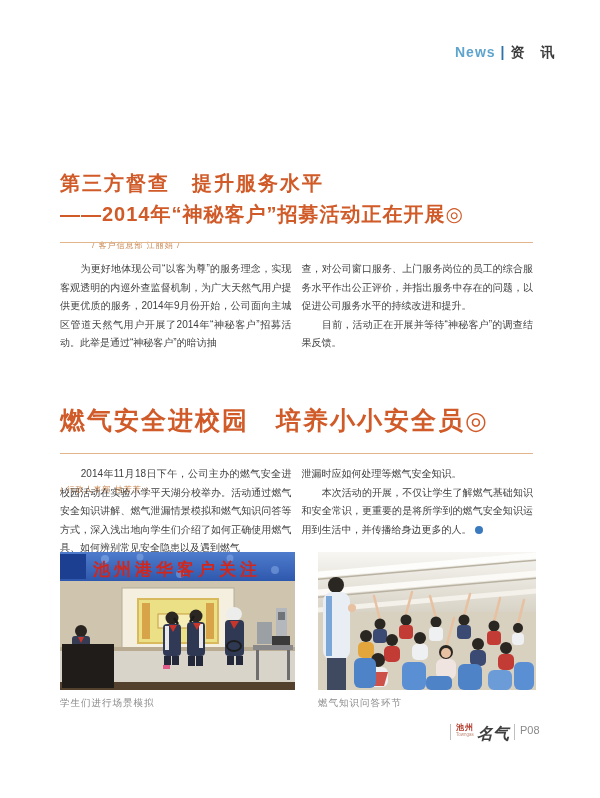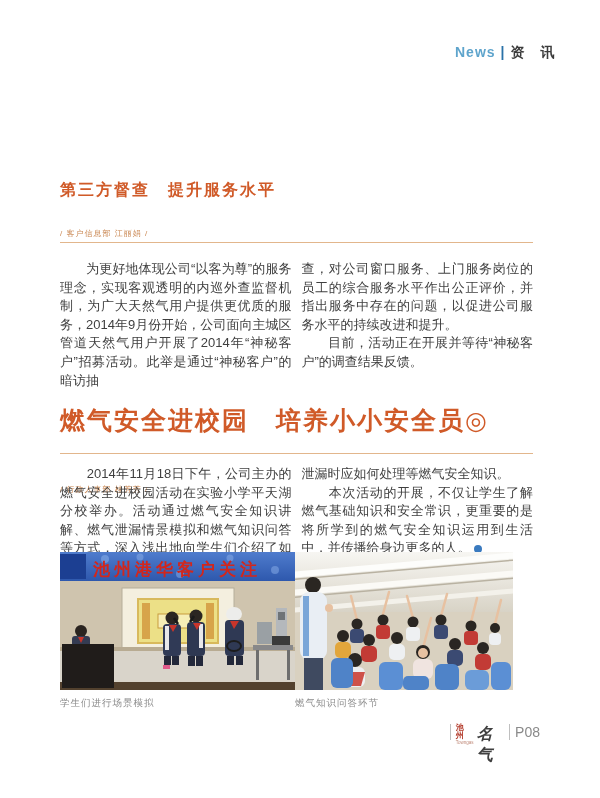--- a/index.html
+++ b/index.html
@@ -16,63 +16,64 @@
 
   
   .title { position:absolute; left:60px; color:#d05a28; font-weight:bold;
            letter-spacing:2px; white-space:nowrap; }
   .subtitle { position:absolute; left:60px; color:#d05a28; font-weight:bold;
               letter-spacing:1px; white-space:nowrap; }
   .mark { font-weight:normal; }
   .byline { position:absolute; left:60px; color:#c9854f; font-size:8px; letter-spacing:1px; }
   .rule { position:absolute; left:60px; width:473px; border-top:1px solid #e2b68c; }
   .cols { position:absolute; left:60px; width:473px; display:flex; gap:10px; }
-  .col  { flex:1; font-size:13px; line-height:18.6px; color:#3f3f3f;
+  .col  { flex:1; font-size:10px; line-height:18.6px; color:#3f3f3f;
           text-align:justify; white-space:pre-line; }
-  .a1-title { top:180px; font-size:16px; }
+  .a1-title { top:170px; font-size:20px; }
   .a1-subtitle { top:201px; font-size:20px; }
-  .a1-byline { top:228px; }
+  .a1-byline { top:240px;margin-left:32px; }
   .a1-rule { top:242px; }
   .a1-cols { top:260px; }
   .a2-title { top:404px; font-size:25px; }
   .a2-byline { top:440px;margin-top:44px; }
   .a2-rule { top:453px; }
   .a2-cols { top:465px; }
   .endmark { display:inline-block; width:8px; height:8px; border-radius:50%;
              background:#3a7abf; margin-left:3px; vertical-align:-1px; }
 
   
   figure { position:absolute; top:552px; }
   .fig-left  { left:60px;  width:235px; }
-  .fig-right { left:295px; width:196px; }
+  .fig-right { left:318px; width:196px; }
   figure svg { display:block; }
   figcaption { margin-top:7px; font-size:9.5px; color:#8a8a8a; letter-spacing:1px; }
 
   
   .footer { position:absolute; top:724px; left:450px; width:90px;
             display:flex; gap:5px; }
   .fdiv { width:1px; height:16px; background:#bfbfbf; }
   .brandblock { display:flex; flex-direction:column; align-items:center; line-height:1; }
   .bcity { color:#b33a2a; font-family:"Liberation Serif","DejaVu Serif",serif;
            font-size:8px; font-weight:bold; letter-spacing:1px; }
   .blatin { color:#c08a7a; font-size:4.5px; margin-top:1px; }
   .bmark { color:#404040; font-family:"Liberation Serif","DejaVu Serif",serif;
            font-size:16px; font-weight:bold; font-style:italic; margin-left:-2px; }
-  .pnum { color:#8a8a8a; font-size:14px; }
+  .pnum { color:#8a8a8a; font-size:11px; }
 </style>
 </head>
 <body>
 
 <div class="page">
 
   <div class="header">
     <span class="news">News</span><span class="hsep">|</span><span class="section">资 讯</span>
   </div>
 
   <h1 class="title a1-title">第三方督查　提升服务水平</h1>
+  <h2 class="subtitle a1-subtitle"><span>——2014年“神秘客户”招募活动正在开展</span><span class="mark">◎</span></h2>
   <div class="byline a1-byline">/ 客户信息部 江丽娟 /</div>
   <div class="rule a1-rule"></div>
   <div class="cols a1-cols">
     <p class="col">　　为更好地体现公司“以客为尊”的服务理念，实现客观透明的内巡外查监督机制，为广大天然气用户提供更优质的服务，2014年9月份开始，公司面向主城区管道天然气用户开展了2014年“神秘客户”招募活动。此举是通过“神秘客户”的暗访抽</p>
     <p class="col">查，对公司窗口服务、上门服务岗位的员工的综合服务水平作出公正评价，并指出服务中存在的问题，以促进公司服务水平的持续改进和提升。
 　　目前，活动正在开展并等待“神秘客户”的调查结果反馈。</p>
   </div>
 
   <h1 class="title a2-title"><span>燃气安全进校园　培养小小安全员</span><span class="mark">◎</span></h1>
   <div class="byline a2-byline">/ 行政人事部 桂芳芳 /</div>

